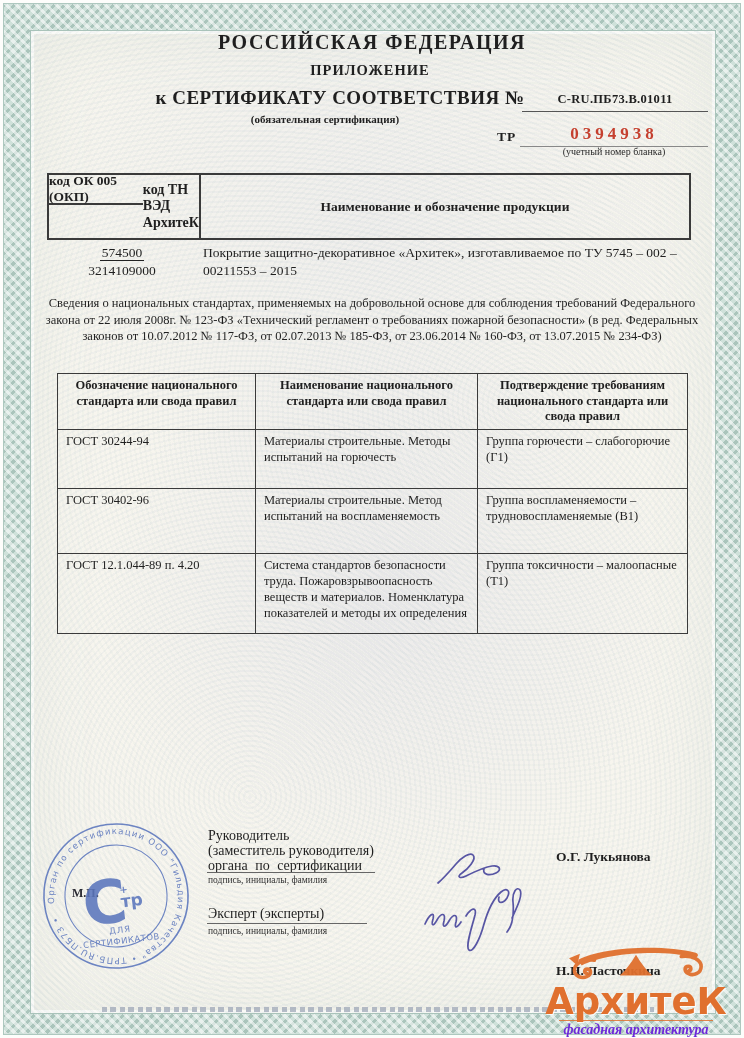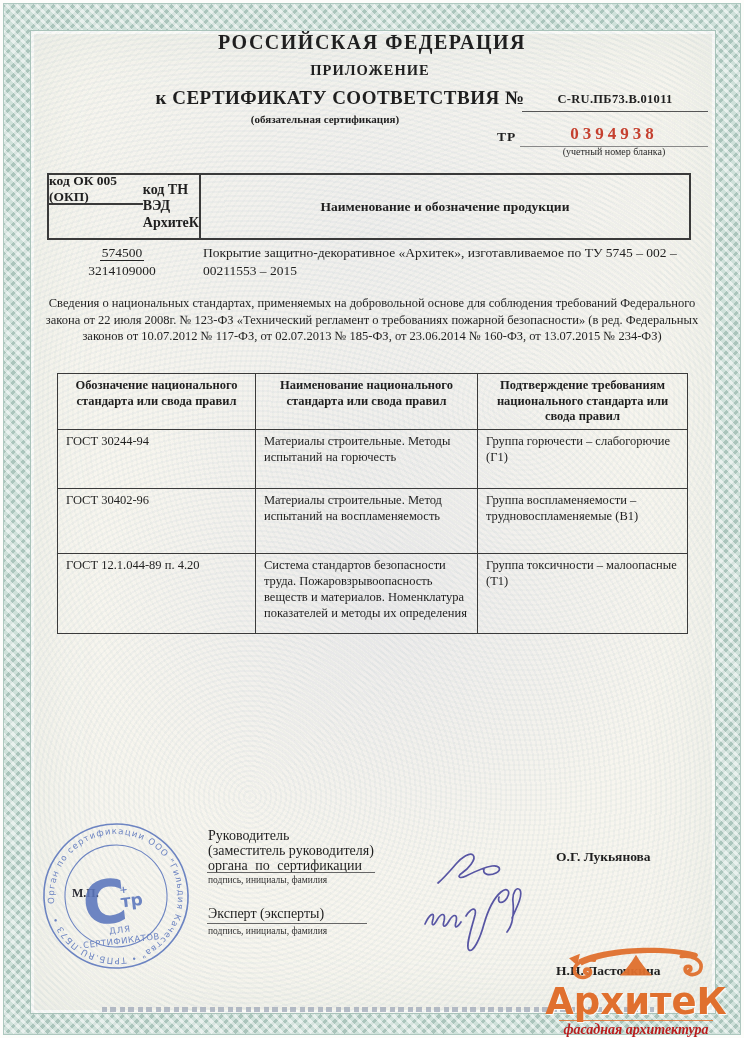--- a/index.html
+++ b/index.html
@@ -69,21 +69,21 @@
   .expert-role{left:208px;top:906px;font-size:14px;}
   .name{font-size:13.5px;font-weight:bold;}
   .name-head{left:556px;top:849px;}
   .name-exp{left:556px;top:963px;}
   .sig1{left:432px;top:845px;z-index:4;}
   .sig2{left:420px;top:882px;z-index:4;}
 
   .logo{left:528px;top:942px;width:216px;text-align:center;z-index:5;}
   .brand{font-family:"DejaVu Sans","Liberation Sans",sans-serif;font-weight:bold;font-size:37px;
          color:#e0702e;line-height:.95;text-shadow:1px 1px 0 rgba(255,255,255,.85);}
-  .tagline{display:inline-block;font-style:italic;font-weight:bold;font-size:14px;color:#b91c1c;
+  .tagline{display:inline-block;font-style:italic;font-weight:bold;font-size:14px;color:#6d28d9;
            border-top:1.5px solid rgba(224,112,46,.85);padding:1px 4px 0 4px;margin-top:1px;}
   .microtext{left:102px;top:1007px;width:552px;height:5px;opacity:.75;z-index:4;
         background:repeating-linear-gradient(90deg,#9fa8b8 0 5px,rgba(0,0,0,0) 5px 8px,#9fa8b8 8px 14px,rgba(0,0,0,0) 14px 18px);}
 </style>
 </head>
 <body>
 
 <div class="page">
   <div class="border-band"></div>
   <div class="paper"></div>

